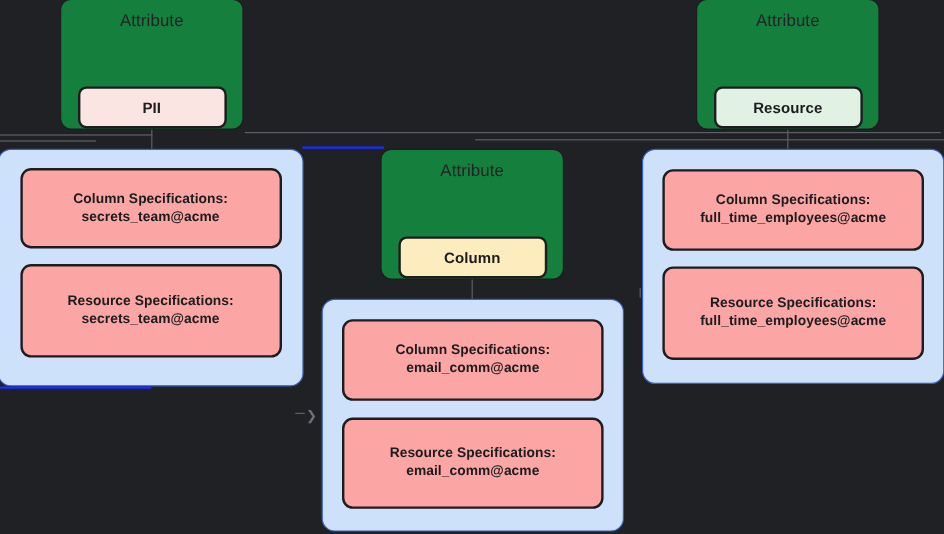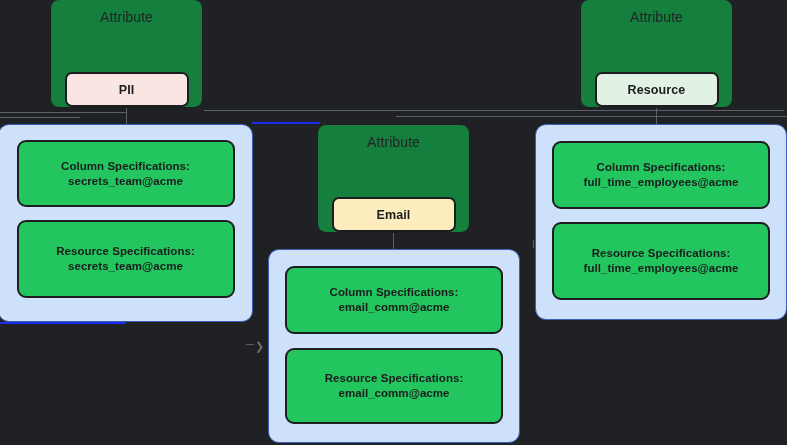--- a/index.html
+++ b/index.html
@@ -71,21 +71,21 @@
     background: #cee1fb;
     border: 1px solid #3b5fb5;
     border-radius: 11px;
     box-sizing: border-box;
     display: flex;
     flex-direction: column;
     align-items: center;
     z-index: 5;
   }
   .spec-card {
-    background: #22c55e;
+    background: #fca5a5;
     border: 2px solid #1d1d1f;
     border-radius: 9px;
     box-sizing: border-box;
     display: flex;
     flex-direction: column;
     align-items: center;
     justify-content: center;
     text-align: center;
     font-size: 11.5px;
     font-weight: bold;
@@ -183,21 +183,21 @@
   <div class="attr-group" style="left:50px; top:-1px; width:153px; height:109px;">
     <div class="attr-group-title">Attribute</div>
     <div class="attr-chip chip-pii">
       <span>PII</span>
     </div>
   </div>
 
   <div class="attr-group" style="left:317px; top:124px; width:153px; height:109px;">
     <div class="attr-group-title">Attribute</div>
     <div class="attr-chip chip-email">
-      <span>Email</span>
+      <span>Column</span>
     </div>
   </div>
 
   <div class="attr-group" style="left:580px; top:-1px; width:153px; height:109px;">
     <div class="attr-group-title">Attribute</div>
     <div class="attr-chip chip-financial">
       <span>Resource</span>
     </div>
   </div>
 

